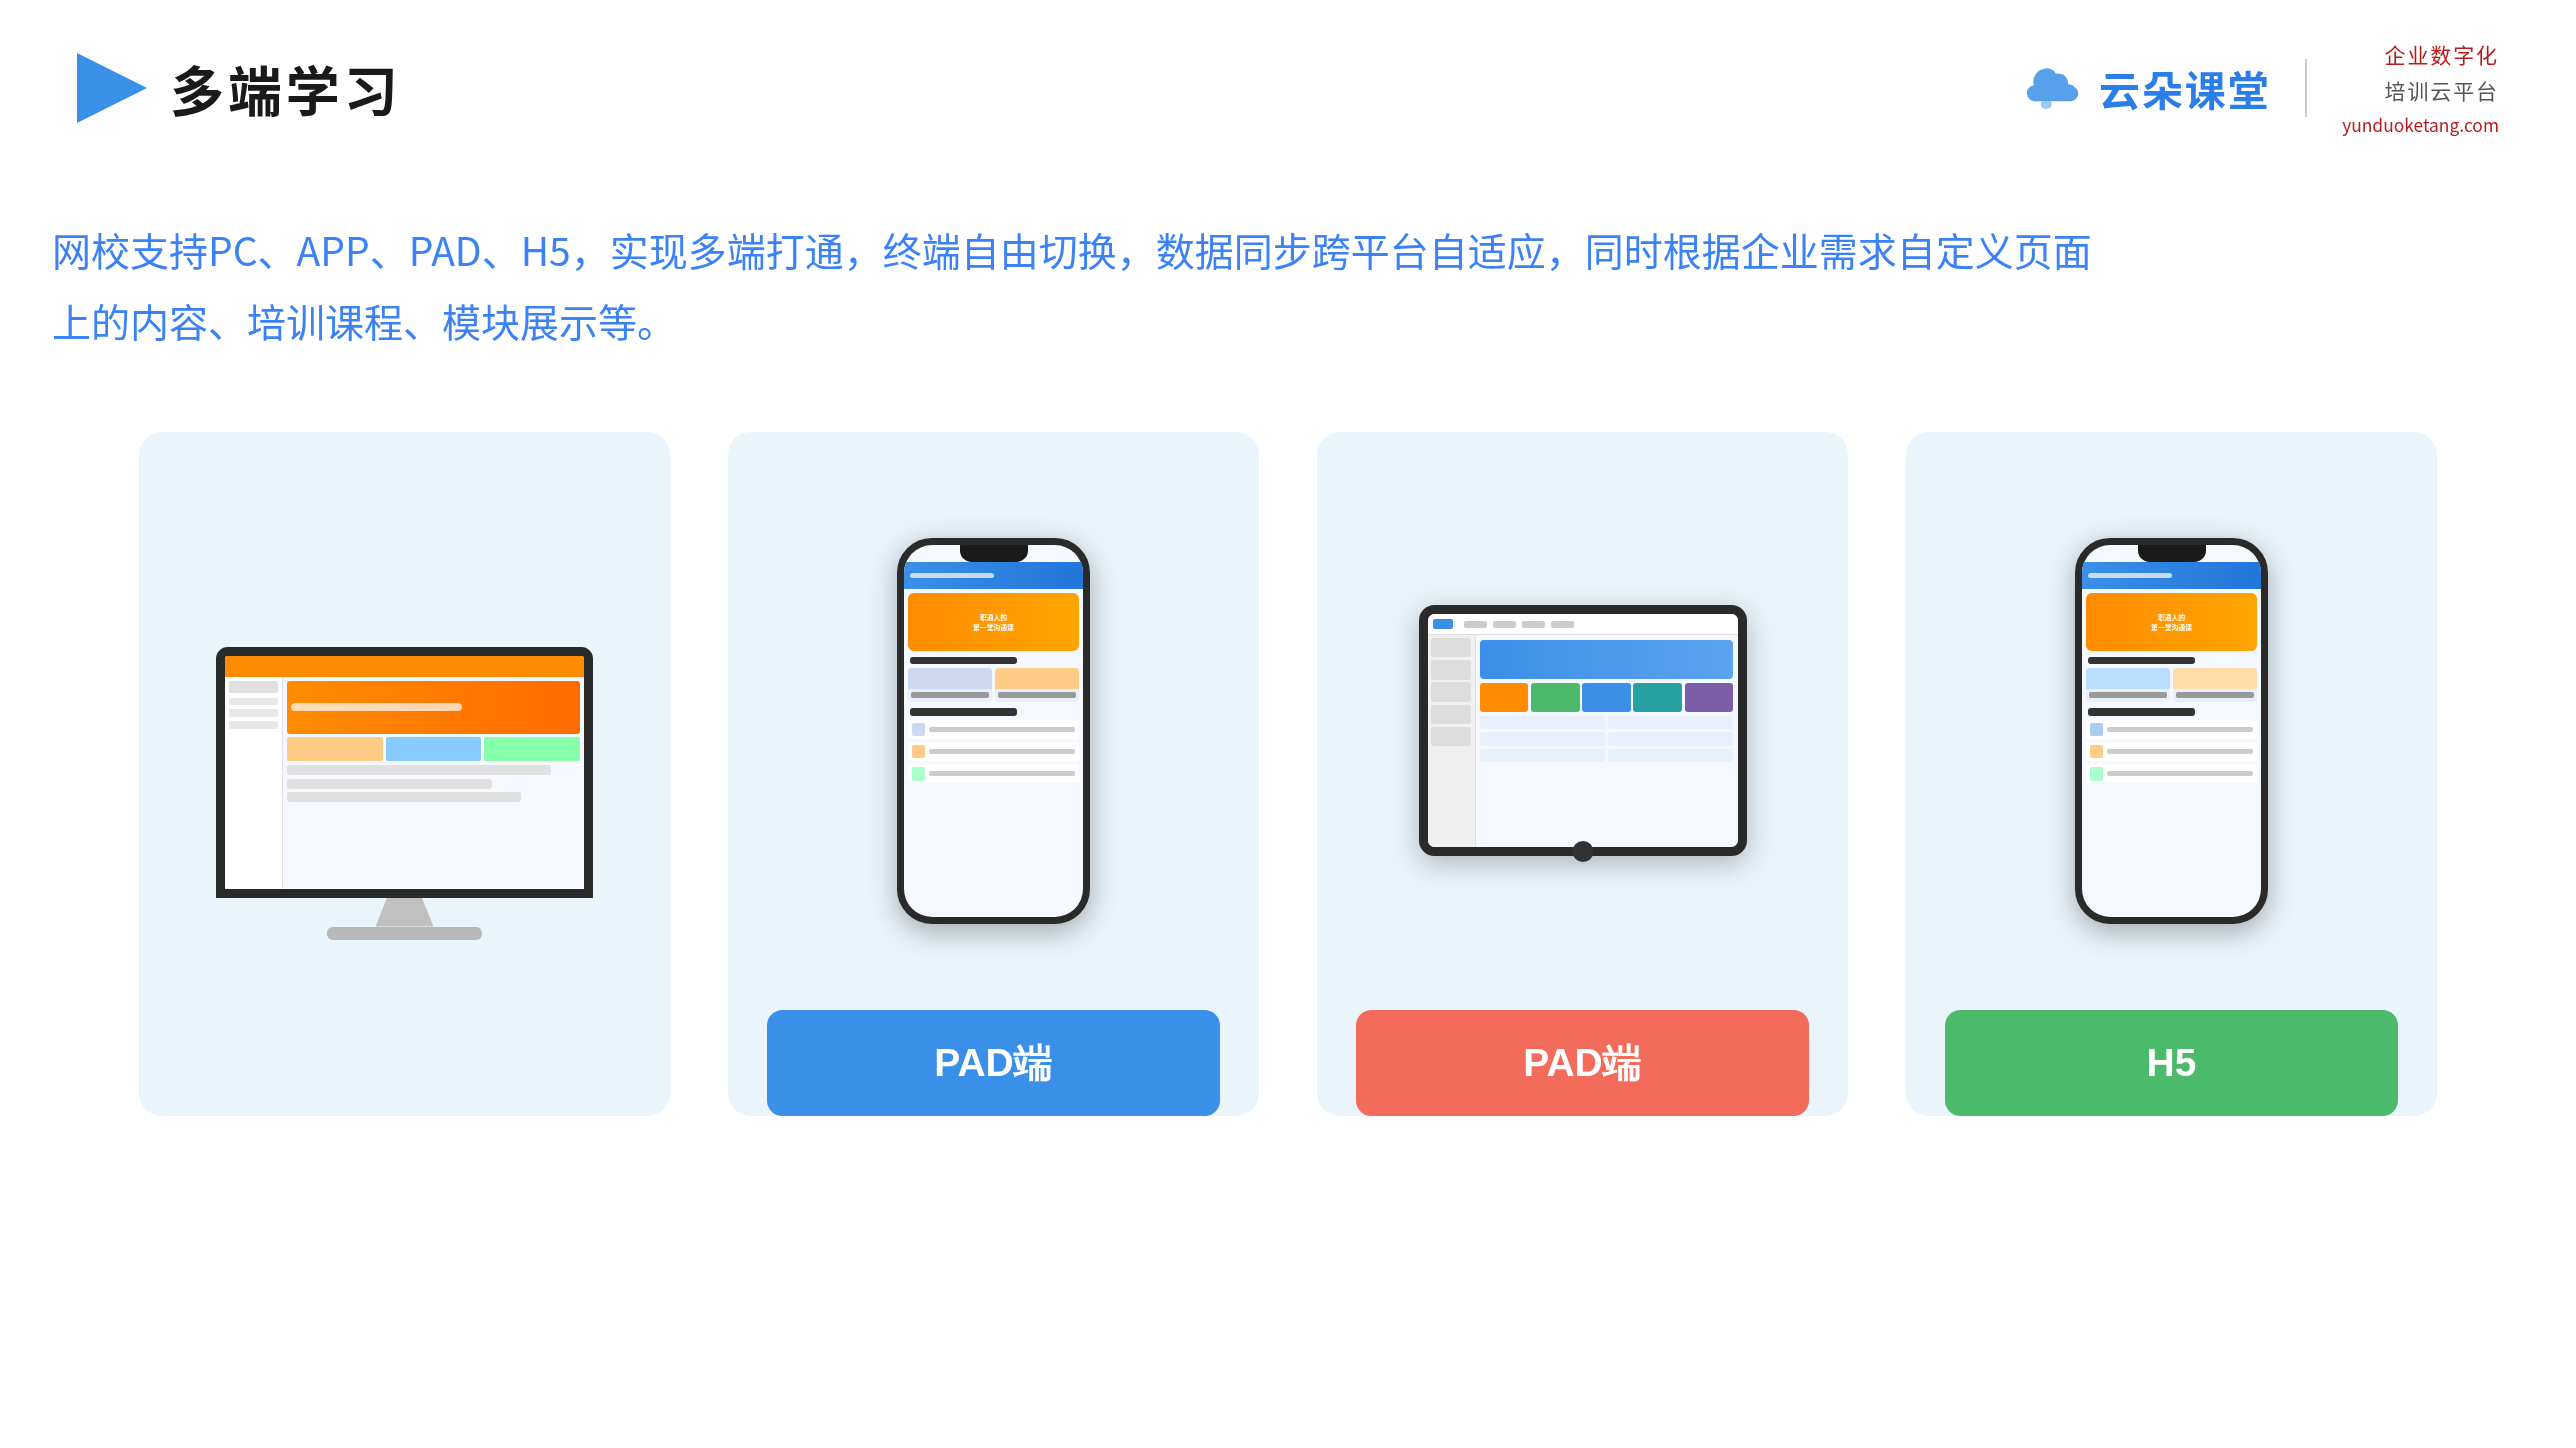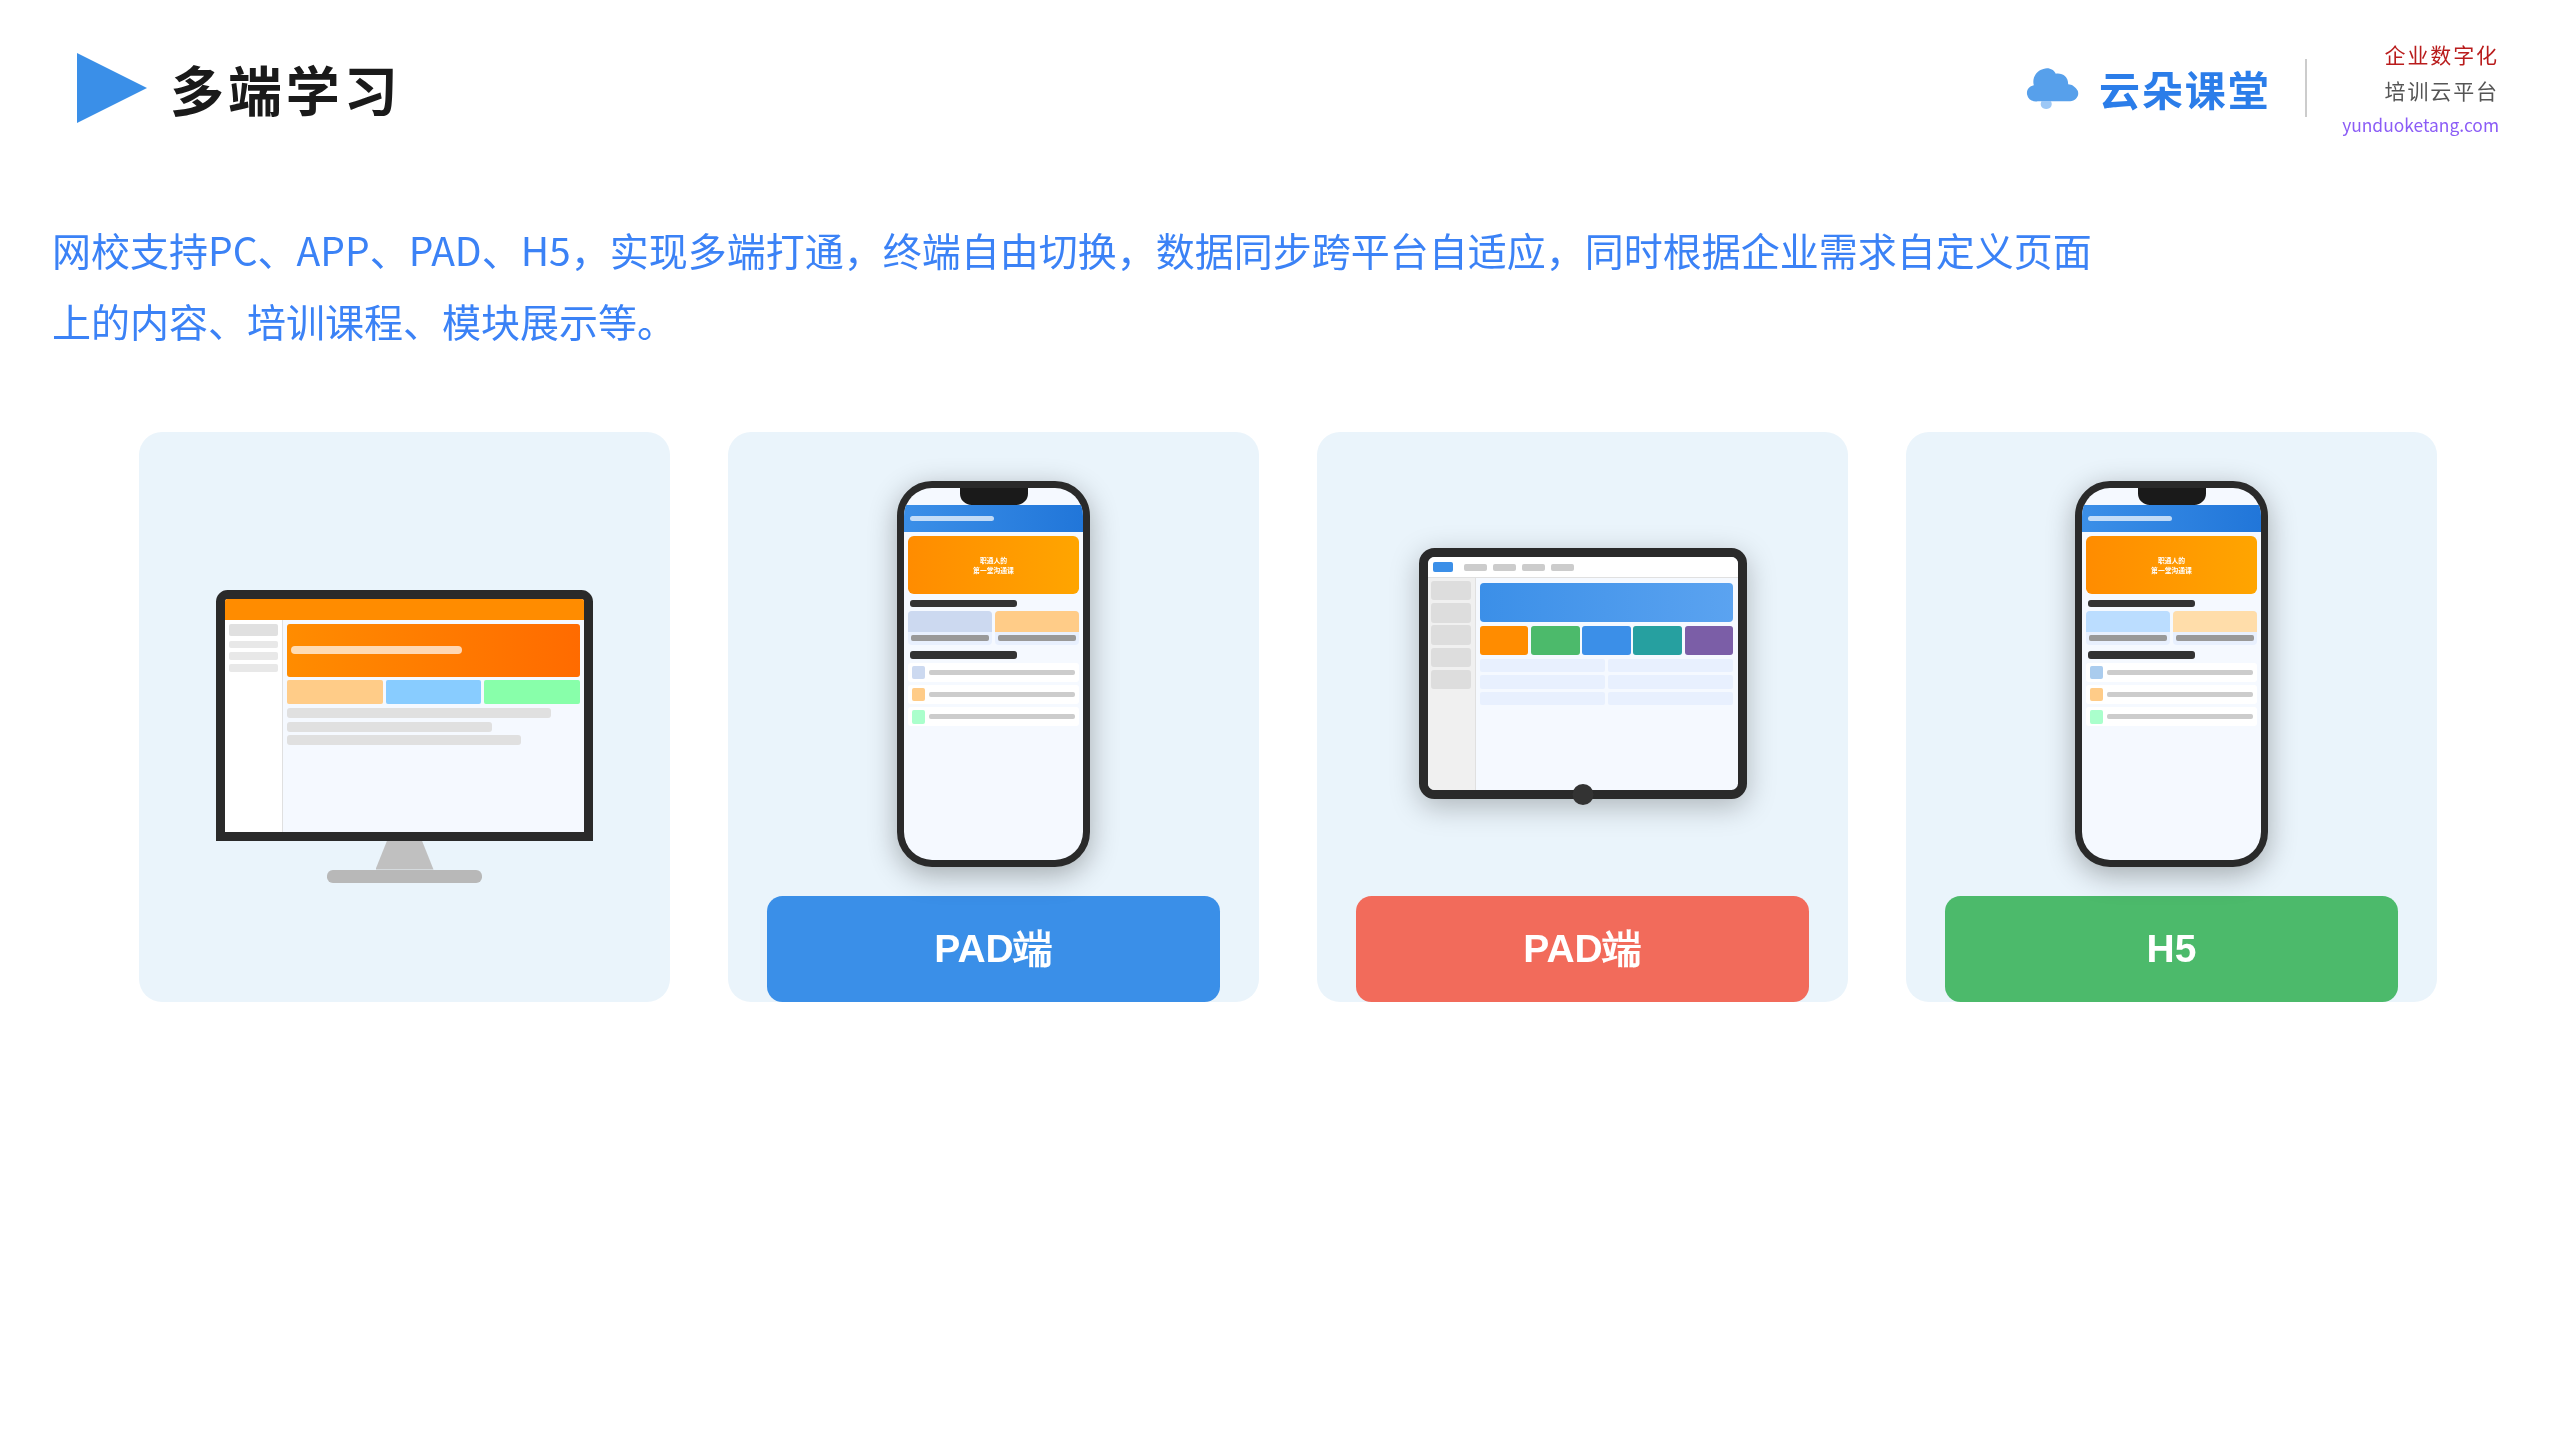--- a/index.html
+++ b/index.html
@@ -77,21 +77,21 @@
     }
 
     .brand-slogan2 {
       font-size: 21px;
       color: #555555;
       letter-spacing: 1.9px;
     }
 
     .brand-url {
       font-size: 17.4px;
-      color: #8b5cf6;
+      color: #b91c1c;
       margin-top: 1.9px;
     }
 
     
     .description {
       padding: 77px 77px 0 52px;
       font-size: 39px;
       color: #3b82f6;
       line-height: 1.8;
       max-width: 2318px;
@@ -100,21 +100,21 @@
     
     .cards-container {
       display: flex;
       gap: 58px;
       padding: 77px 77px 0 77px;
       justify-content: center;
     }
 
     .card {
       width: 531px;
-      height: 570px;
+      height: 684px;
       border-radius: 23px;
       background: #eaf4fb;
       display: flex;
       flex-direction: column;
       align-items: center;
       justify-content: space-between;
       padding: 39px 39px 0 39px;
       overflow: hidden;
     }
 

